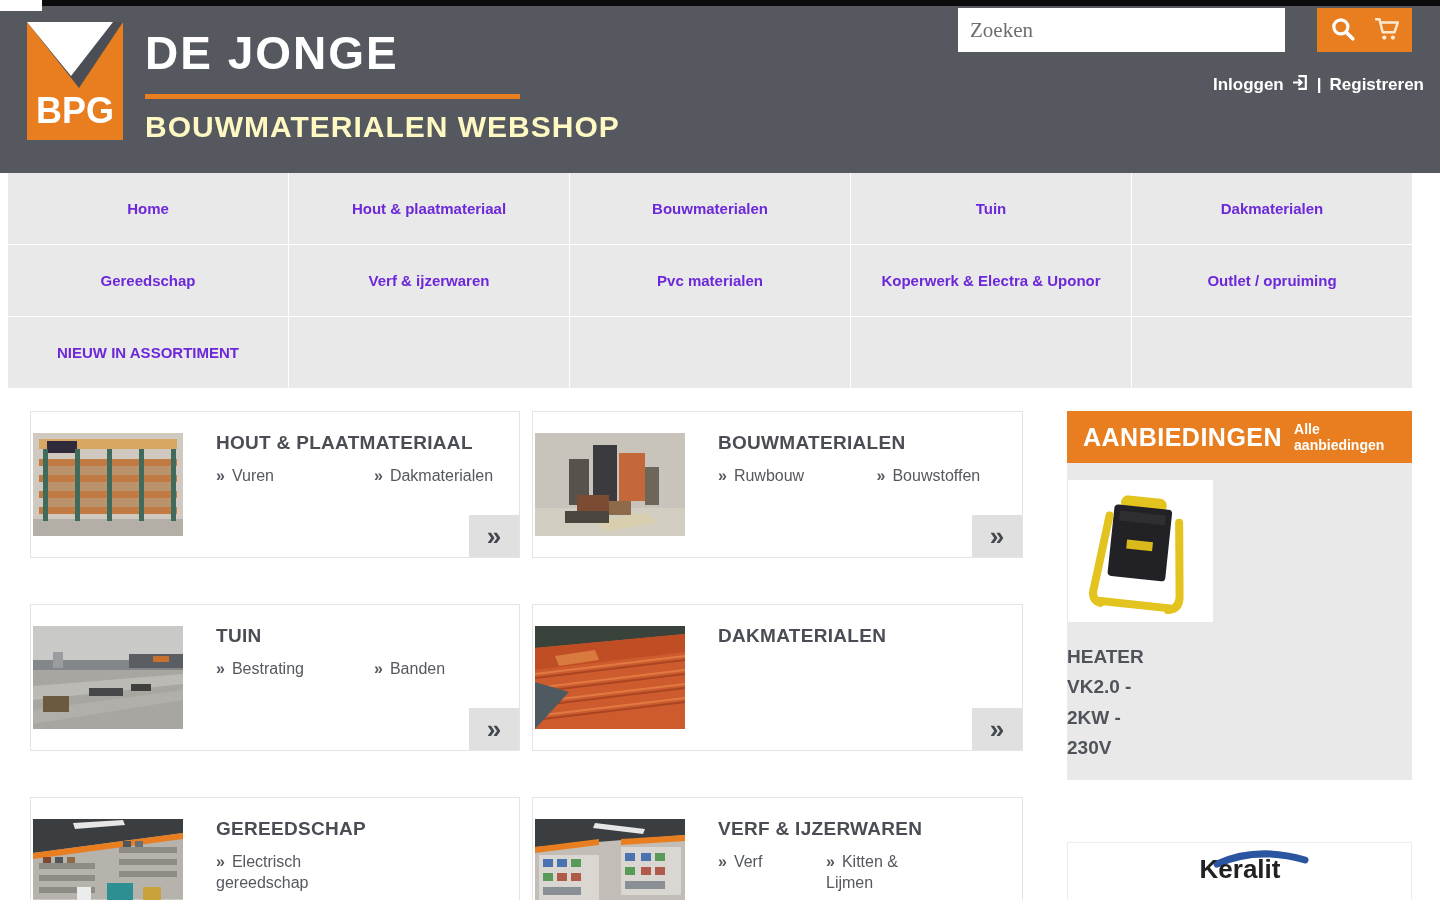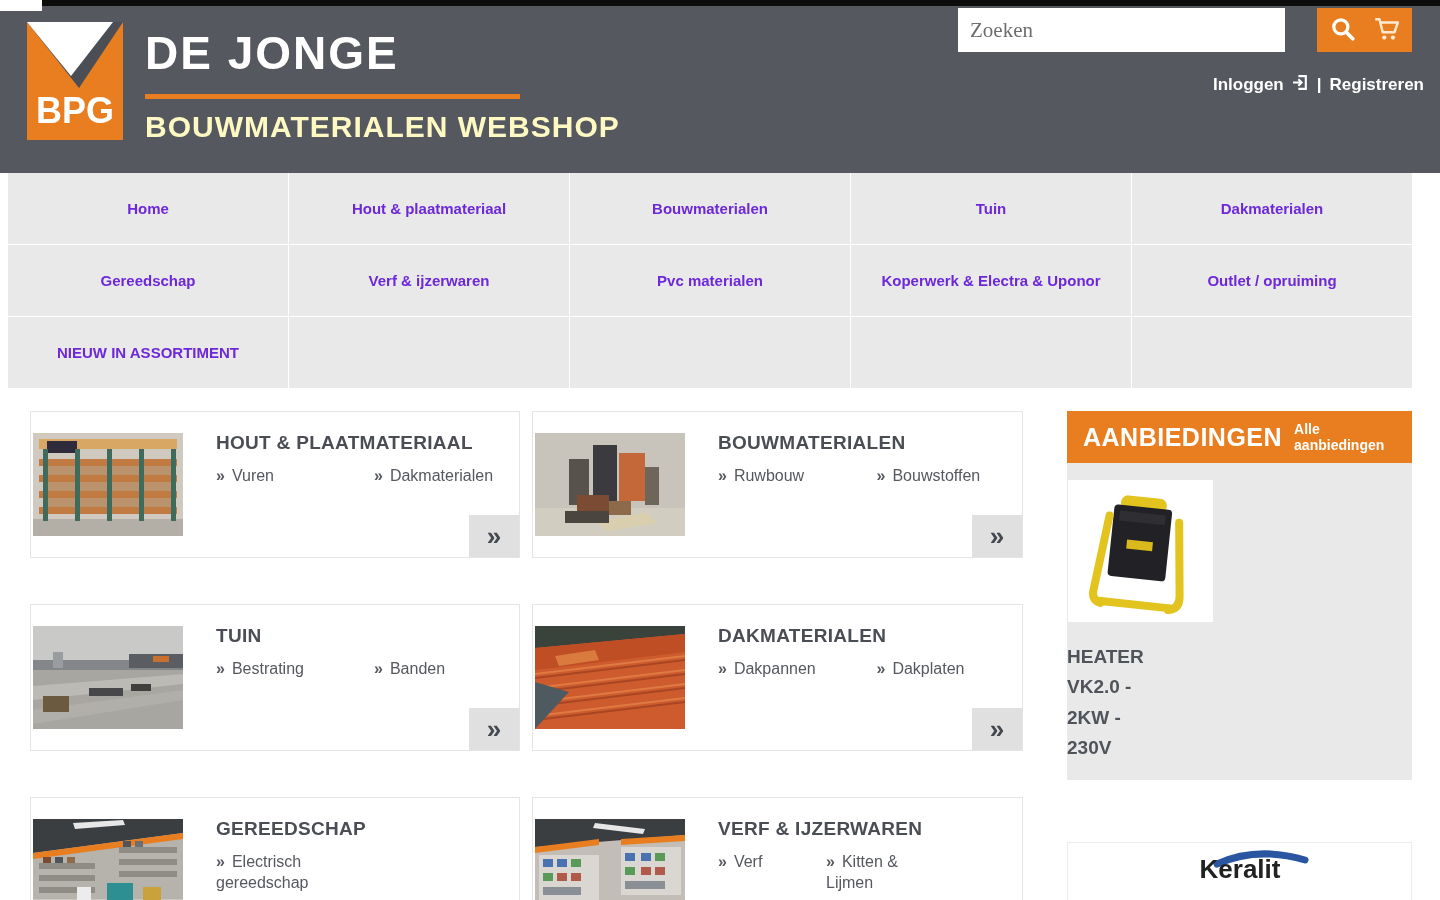--- a/index.html
+++ b/index.html
@@ -251,24 +251,20 @@
               <line x1="0" y1="62" x2="150" y2="44"></line>
             <line x1="0" y1="76" x2="150" y2="58"></line>
               <line x1="0" y1="90" x2="150" y2="72"></line>
             </g>
           <polygon points="0,56 34,66 0,103" fill="#4e5a60"></polygon>
           <polygon points="20,30 60,24 64,34 24,40" fill="#d97a3e"></polygon>
         </svg>
       </div>
       <div class="card-body">
         <div class="card-title">DAKMATERIALEN</div>
-        <div class="card-links">
-          <div class="cat-link"><span class="bullet">»</span><span>Dakpannen</span></div>
-          <div class="cat-link"><span class="bullet">»</span><span>Dakplaten</span></div>
-        </div>
       </div>
       <div class="more-btn">»</div>
     </div>
 
     <div class="card narrow">
       <div class="photo">
         <svg viewBox="0 0 150 103" width="150" height="103">
           <rect width="150" height="103" fill="#b6b2ac"></rect>
           <polygon points="0,0 150,0 150,14 0,34" fill="#3b3e41"></polygon>
           <polygon points="40,4 90,1 92,6 42,10" fill="#e7e7e7"></polygon>

